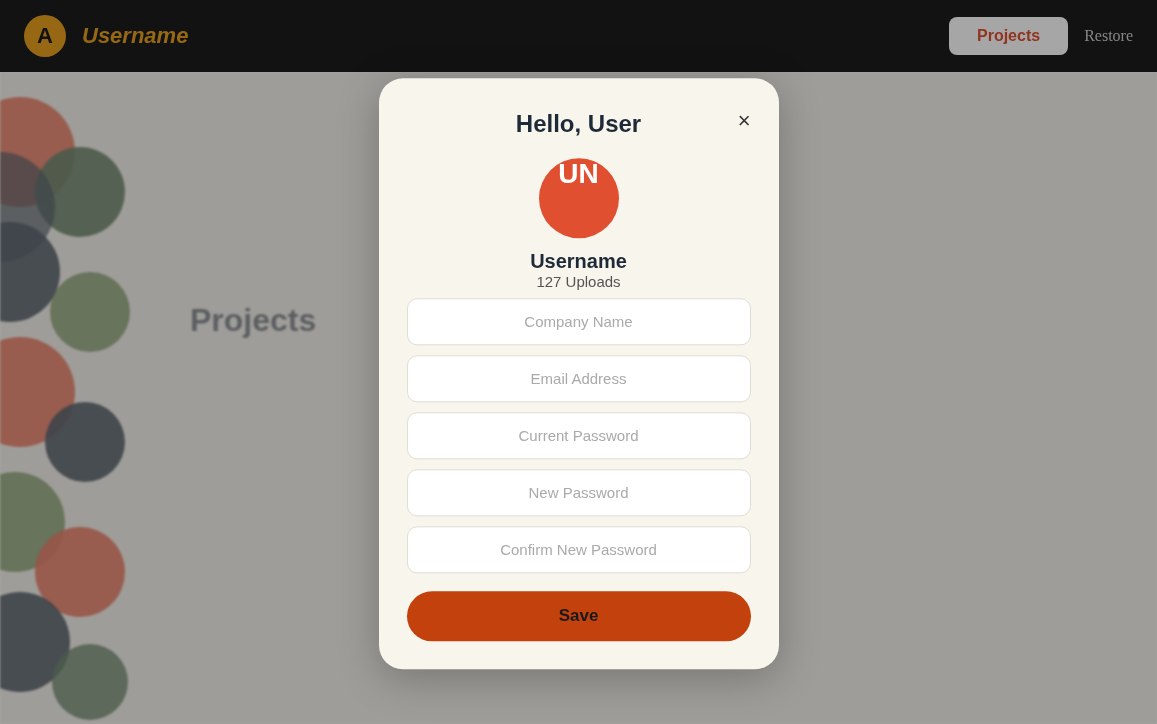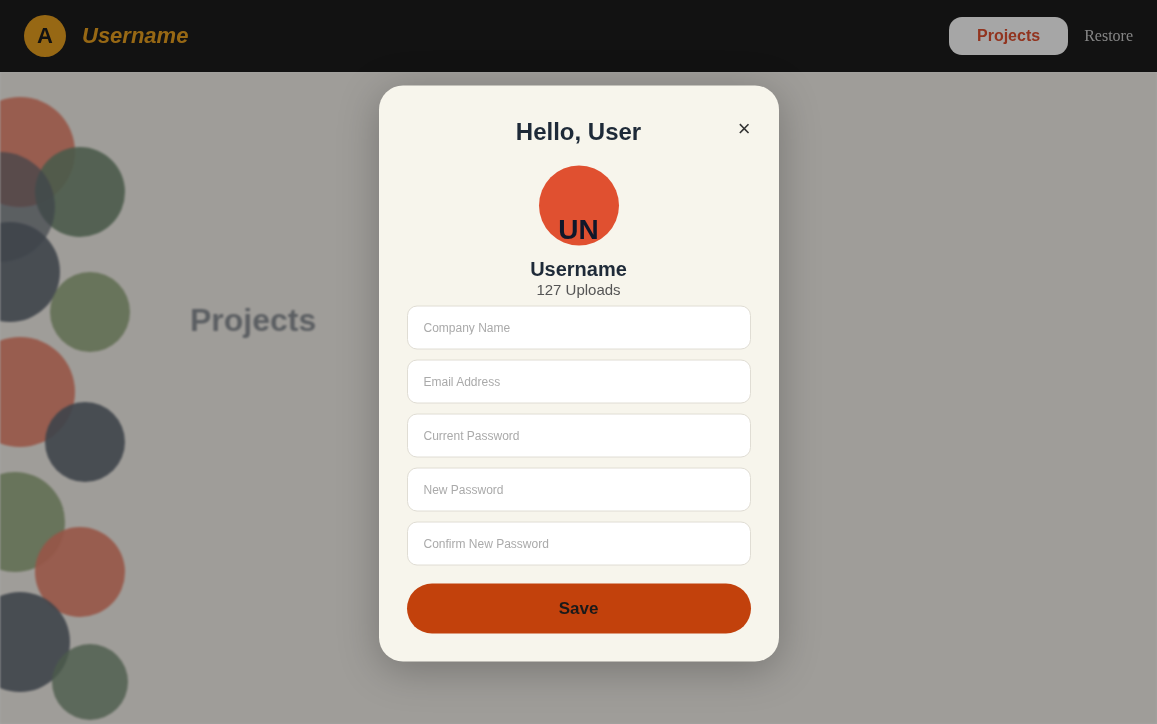--- a/index.html
+++ b/index.html
@@ -33,21 +33,21 @@
     .navbar-brand {
       font-size: 22px;
       font-weight: 700;
       color: #e8a020;
       font-style: italic;
     }
     .navbar-spacer { flex: 1; }
     .navbar-btn {
       background: #fff;
       border: none;
-      border-radius: 13px;
+      border-radius: 8px;
       padding: 10px 28px;
       font-size: 16px;
       font-weight: 600;
       color: #e05030;
       cursor: pointer;
     }
     .navbar-restore {
       background: transparent;
       border: none;
       color: #ccc;
@@ -107,24 +107,24 @@
       font-size: 22px;
       color: #333;
       cursor: pointer;
       line-height: 1;
     }
 
     .modal-avatar {
       width: 80px; height: 80px;
       background: #e05030;
       border-radius: 50%;
-      display: flex; align-items: flex-end; justify-content: center;
+      display: flex; align-items: flex-start; justify-content: center;
       font-size: 28px;
       font-weight: 700;
-      color: #0f172a;
+      color: #ffffff;
       margin: 0 auto 12px;
     }
 
     .modal-username {
       text-align: center;
       font-size: 20px;
       font-weight: 700;
       color: #1e2a38;
     }
     .modal-uploads {
@@ -133,24 +133,25 @@
       color: #555;
       margin-bottom: 8px;
     }
 
     .modal-field {
       width: 100%;
       background: #fff;
       border: 1.5px solid #e0ddd4;
       border-radius: 10px;
       padding: 14px 16px;
-      font-size: 12px;
+      font-size: 15px;
       color: #888;
       margin-bottom: 10px;
       outline: none;
+      text-align: center;
     }
     .modal-field::placeholder {
       color: #aaa;
     }
 
     .modal-save {
       width: 100%;
       background: #c2410c;
       border: none;
       border-radius: 50px;

